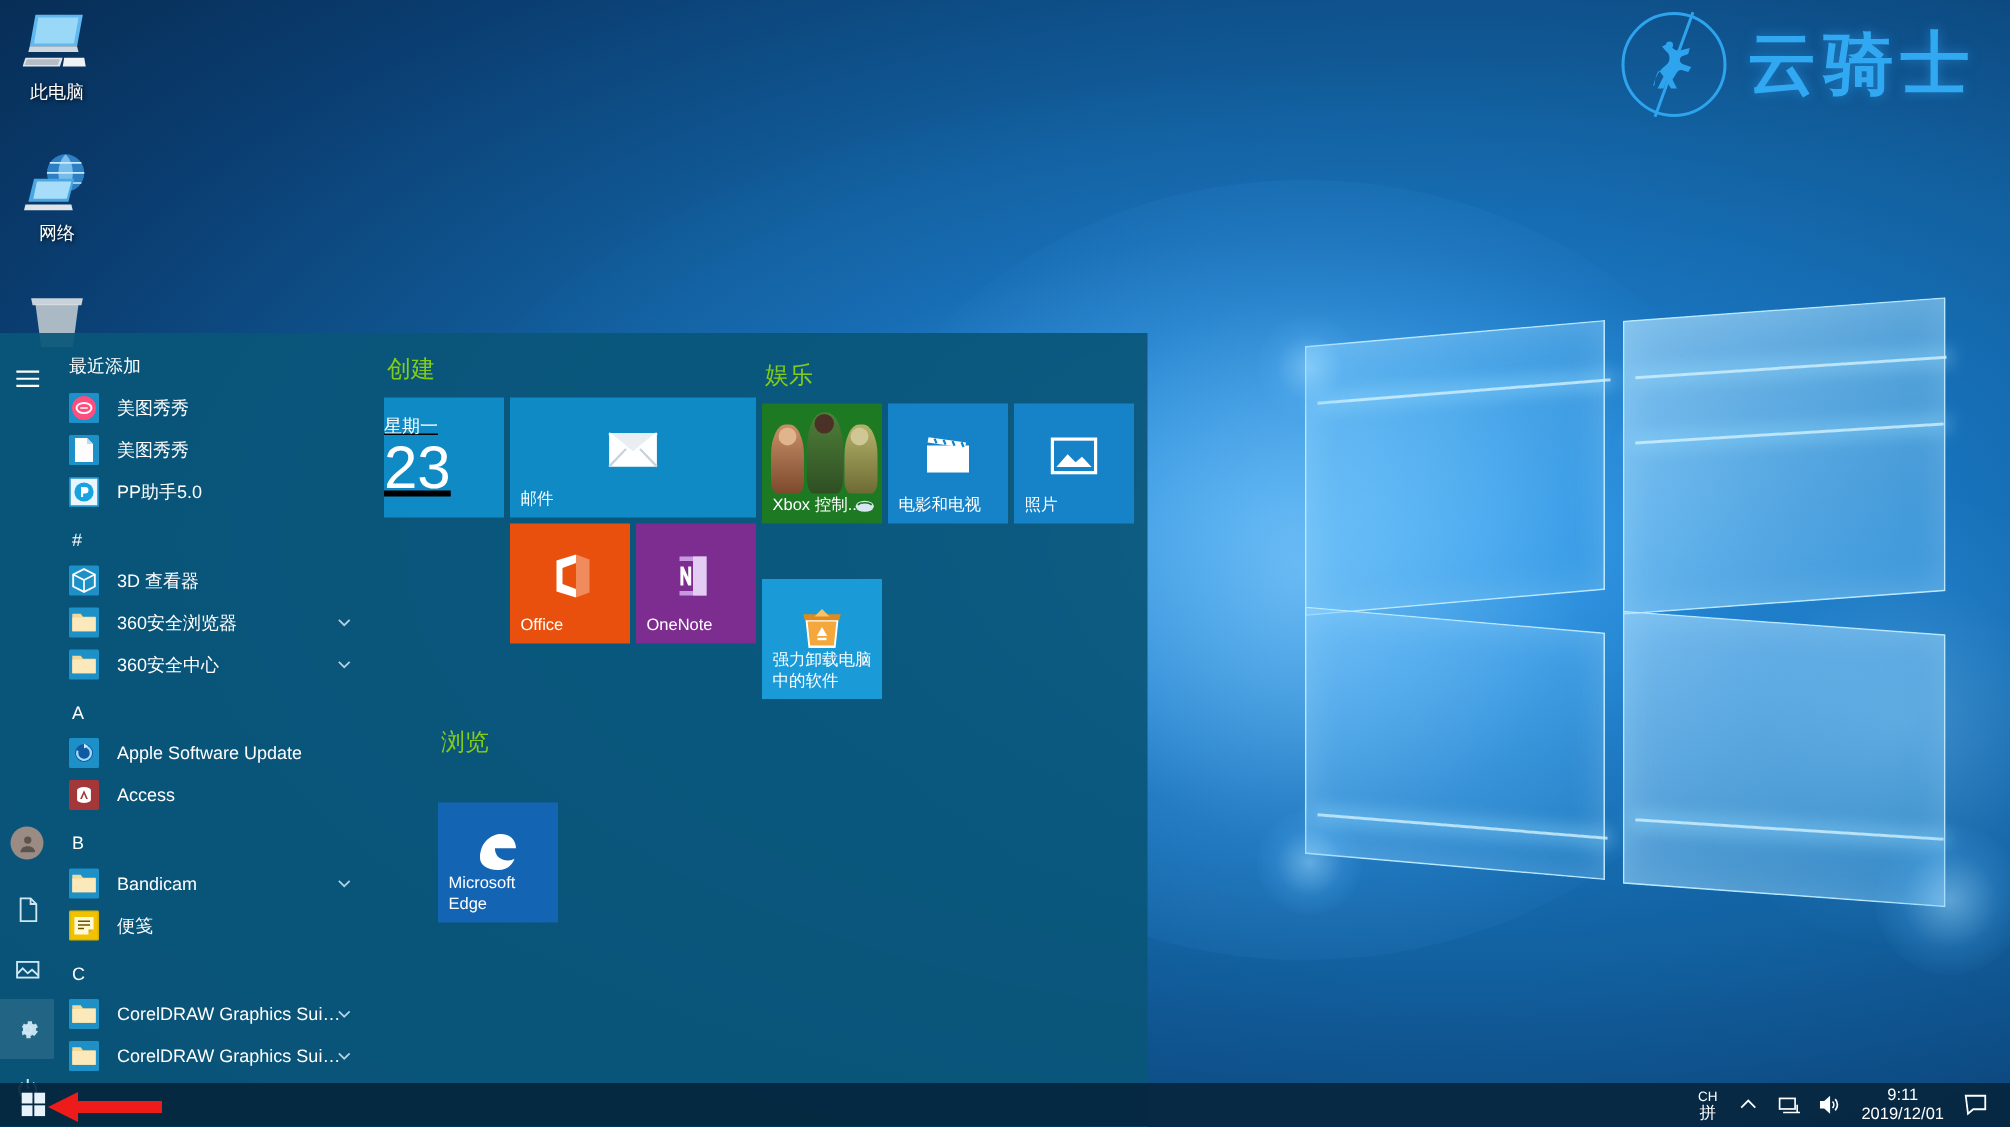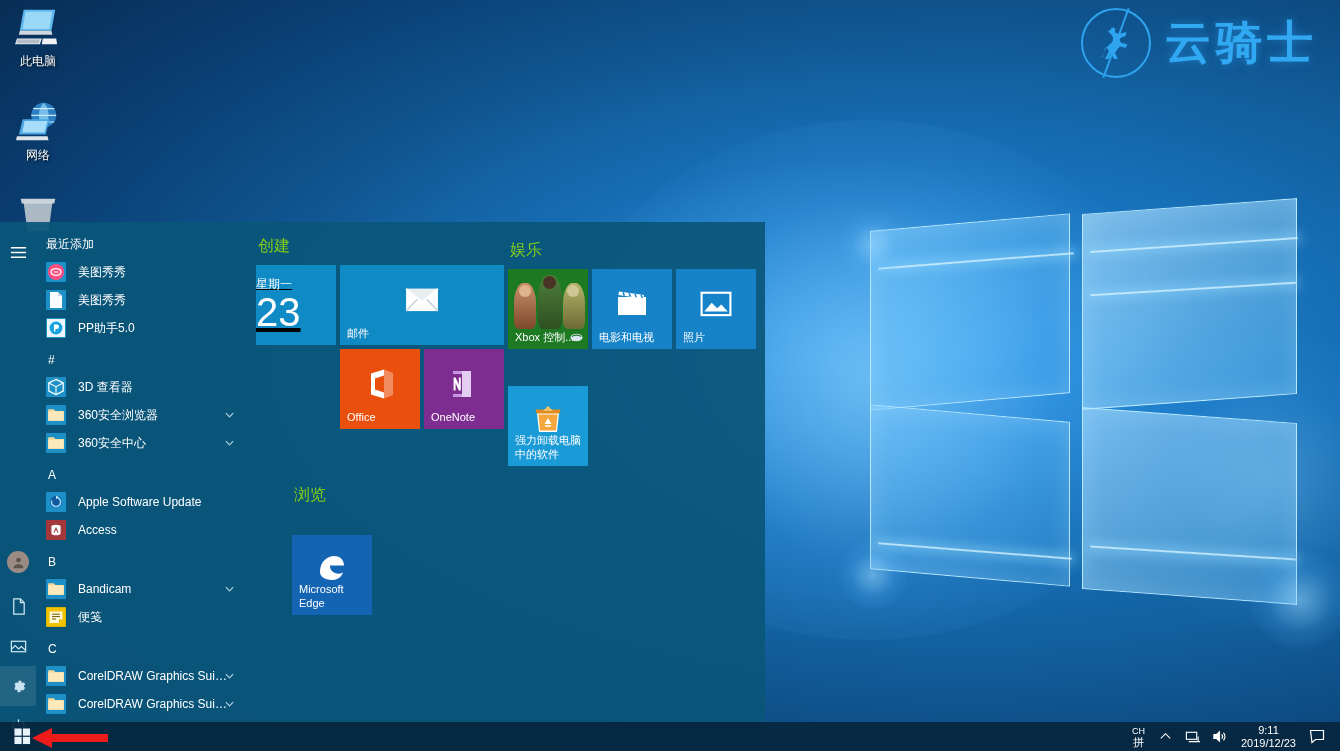--- a/index.html
+++ b/index.html
@@ -609,21 +609,21 @@
       </svg>
     </div>
     <div class="tray-ico">
       <svg viewBox="0 0 16 16" fill="none" stroke="#fff" stroke-width="1.2">
         <path d="M2 6h2.6L8 3v10L4.6 10H2z" fill="#fff"></path>
         <path d="M10.3 5.7a3.3 3.3 0 0 1 0 4.6M12.2 4a5.8 5.8 0 0 1 0 8"></path>
       </svg>
     </div>
     <div id="clock">
       <span>9:11</span>
-      <span>2019/12/23</span>
+      <span>2019/12/01</span>
     </div>
     <div id="notif">
       <svg viewBox="0 0 16 15" fill="none" stroke="#fff" stroke-width="1.2">
         <path d="M1.5 1.5h13v9h-8l-3.5 3z"></path>
       </svg>
     </div>
   </div>
 </div>
 
 <svg id="arrow-start" class="red-arrow" viewBox="0 0 80 24">

